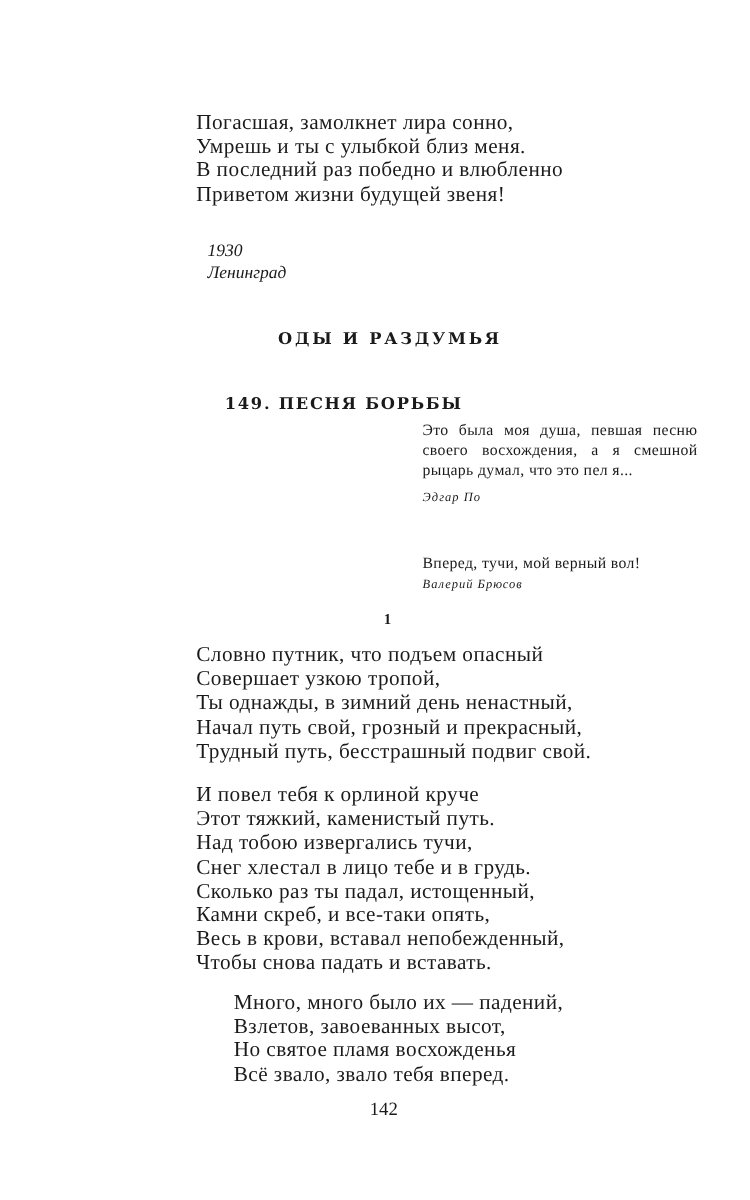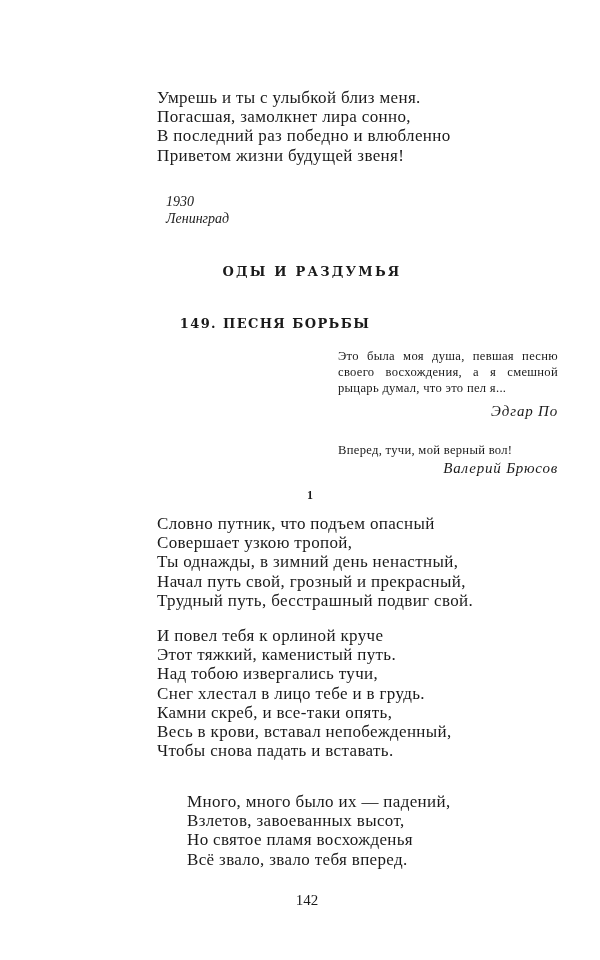--- a/index.html
+++ b/index.html
@@ -64,58 +64,57 @@
       letter-spacing: 1.4px;
     }
     .epigraph {
       position: absolute;
       left: 338px;
       width: 220px;
       font-size: 12.6px;
       line-height: 16px;
       letter-spacing: 0.3px;
     }
-    .epigraph-1 { top: 348px; }
+    .epigraph-1 { top: 336px; }
     .epigraph-1 .epi-text { text-align: justify; text-align-last: left; }
     .epi-author {
       display: block;
-      text-align: right;
+      text-align: left;
       font-style: italic;
-      font-size: 15px;
+      font-size: 10px;
       letter-spacing: 0.8px;
     }
     .epigraph-1 .epi-author { margin-top: 7px; }
     .epigraph-2 { top: 442px; }
     .epigraph-2 .epi-author { margin-top: 2px; }
     .part-number {
       position: absolute;
       left: 307px;
       top: 488px;
       font-size: 12px;
       font-weight: bold;
     }
     .page-number {
       position: absolute;
       left: 0; width: 600px;
       top: 880px;
       text-align: center;
       padding-left: 14px;
       box-sizing: border-box;
       font-size: 15px;
-      margin-top: 12px;
     }
   </style>
 </head>
 <body>
 
 <div class="page">
 
   <div class="stanza" style="top:88px;">
+    <span class="line">Погасшая, замолкнет лира сонно,</span>
     <span class="line">Умрешь и ты с улыбкой близ меня.</span>
-    <span class="line">Погасшая, замолкнет лира сонно,</span>
     <span class="line">В последний раз победно и влюбленно</span>
     <span class="line">Приветом жизни будущей звеня!</span>
   </div>
 
   <div class="date-place">
     <span>1930</span>
     <span>Ленинград</span>
   </div>
 
   <div class="section-title">ОДЫ И РАЗДУМЬЯ</div>
@@ -140,20 +139,21 @@
     <span class="line">Ты однажды, в зимний день ненастный,</span>
     <span class="line">Начал путь свой, грозный и прекрасный,</span>
     <span class="line">Трудный путь, бесстрашный подвиг свой.</span>
   </div>
 
   <div class="stanza" style="top:626px;">
     <span class="line">И повел тебя к орлиной круче</span>
     <span class="line">Этот тяжкий, каменистый путь.</span>
     <span class="line">Над тобою извергались тучи,</span>
     <span class="line">Снег хлестал в лицо тебе и в грудь.</span>
+    <span class="line">Сколько раз ты падал, истощенный,</span>
     <span class="line">Камни скреб, и все-таки опять,</span>
     <span class="line">Весь в крови, вставал непобежденный,</span>
     <span class="line">Чтобы снова падать и вставать.</span>
   </div>
 
   <div class="stanza" style="top:792px;margin-left:30px;">
     <span class="line">Много, много было их — падений,</span>
     <span class="line">Взлетов, завоеванных высот,</span>
     <span class="line">Но святое пламя восхожденья</span>
     <span class="line">Всё звало, звало тебя вперед.</span>

